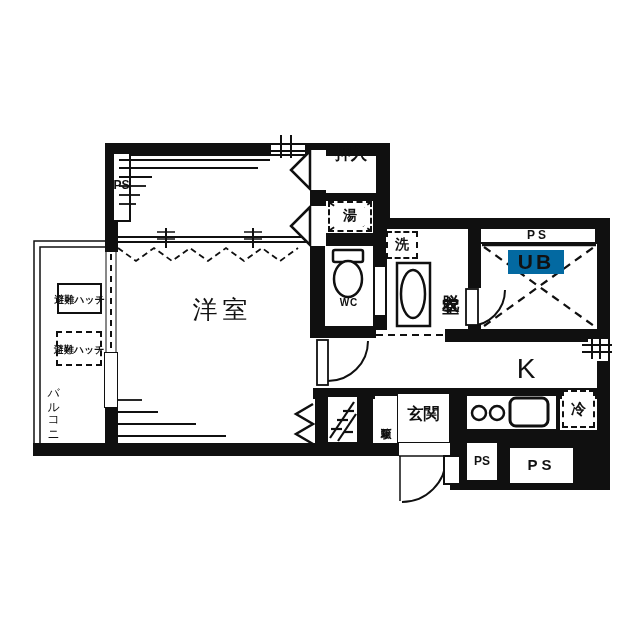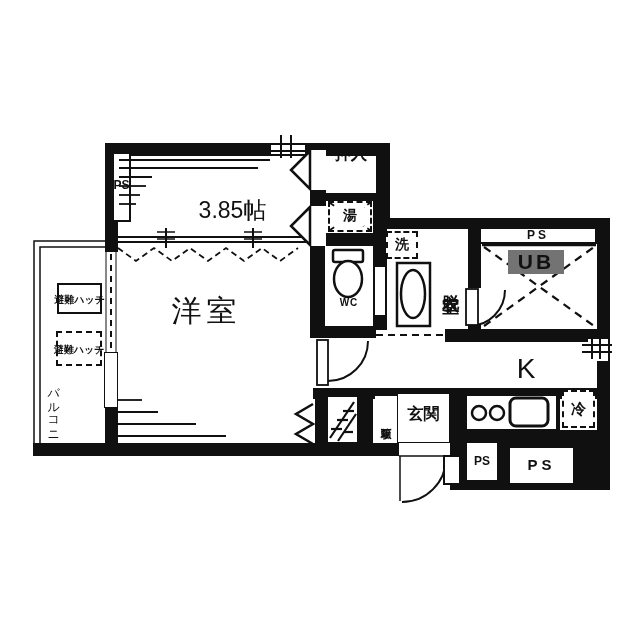--- a/index.html
+++ b/index.html
@@ -185,31 +185,30 @@
 
     <g stroke="#101010" stroke-width="2.5" fill="#fff">
       <circle cx="479" cy="413" r="7"></circle>
         <circle cx="497" cy="413" r="7"></circle>
     </g>
     <g>
       <rect x="510" y="398" width="38" height="28" rx="6" fill="#fff" stroke="#101010" stroke-width="3"></rect>
     </g>
   </svg>
 
-  <div class="lbl" style="left:175px;top:197px;width:115px;height:28px;font-size:23px">3.85帖</div>
-
-  <div class="lbl" style="left:159px;top:293px;width:95px;height:34px;font-size:30px;letter-spacing:5px">洋室</div>
+
+  <div class="lbl" style="left:175px;top:293px;width:95px;height:34px;font-size:25px;letter-spacing:5px">洋室</div>
 
   <div class="lbl b" style="left:327px;top:143px;width:48px;height:22px;font-size:16px">押入</div>
   <div class="lbl b" style="left:336px;top:206px;width:28px;height:20px;font-size:14px;background:#fff;z-index:35">湯</div>
   <div class="lbl b" style="left:388px;top:234px;width:28px;height:22px;font-size:14px">洗</div>
   <div class="lbl b vert" style="left:436px;top:242px;width:28px;height:82px;font-size:17px;letter-spacing:2px">脱衣室</div>
 
   <div class="lbl b" style="left:479px;top:228px;width:118px;height:15px;font-size:12px;letter-spacing:3px">PS</div>
-  <div class="lbl b" style="left:508px;top:250px;width:56px;height:24px;font-size:21px;letter-spacing:3px;background:#737373;z-index:35">UB</div>
+  <div class="lbl b" style="left:508px;top:250px;width:56px;height:24px;font-size:21px;letter-spacing:3px;background:#0369a1;z-index:35">UB</div>
 
   <div class="lbl b" style="left:329px;top:292px;width:40px;height:20px;font-size:10px;letter-spacing:1px">WC</div>
   <div class="lbl" style="left:505px;top:349px;width:42px;height:40px;font-size:28px">K</div>
   <div class="lbl b" style="left:564px;top:396px;width:29px;height:26px;font-size:15px">冷</div>
 
   <div class="lbl b" style="left:399px;top:402px;width:49px;height:24px;font-size:16px">玄関</div>
   <div class="lbl b vert" style="left:376px;top:398px;width:20px;height:43px;font-size:10.5px">下駄箱</div>
 
   <div class="lbl b stack" style="left:112px;top:158px;width:19px;height:56px;font-size:12px">
     <span>P</span><span>S</span>

